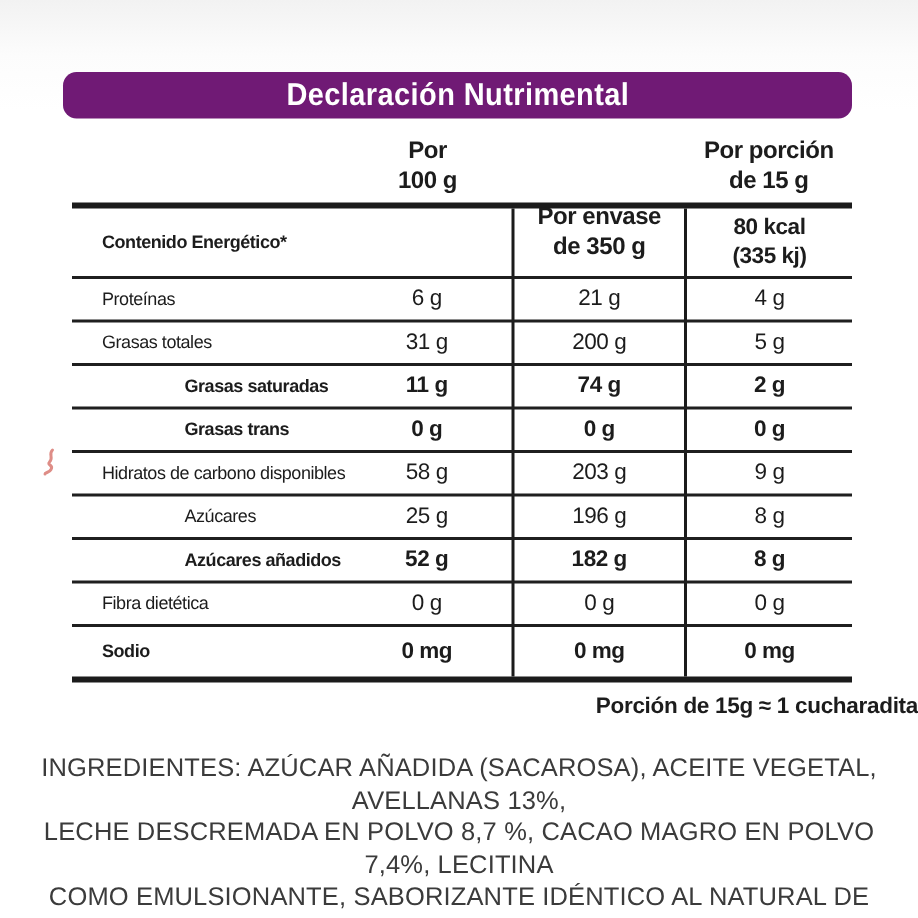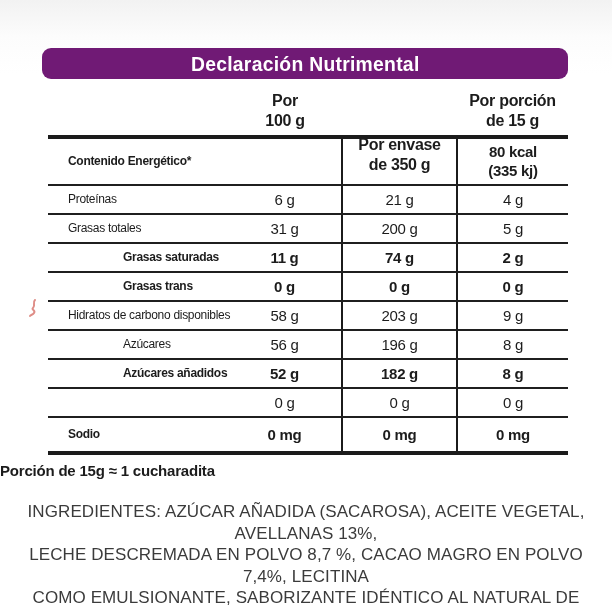--- a/index.html
+++ b/index.html
@@ -55,21 +55,21 @@
     text-align:center;font-size:15px;line-height:19px;white-space:pre-line;
     letter-spacing:-.3px;
   }
   .val.p1{left:180px;width:113px;}
   .val.p2{left:296px;width:111px;}
   .val.p3{left:411px;width:108px;}
   .row.b .lbl,.row.b .val{font-weight:700;}
 
   
   .serving-note{
-    position:absolute;left:0;top:462px;width:612px;text-align:left;
+    position:absolute;left:0;top:462px;width:612px;text-align:right;
     font-size:15px;font-weight:700;letter-spacing:-.2px;
   }
   .ingredients{
     position:absolute;left:26px;top:501px;width:560px;text-align:center;
     font-size:17px;line-height:21.5px;color:#3b3b3b;white-space:pre-line;
     letter-spacing:.1px;
   }
 
   
   .ink-mark{position:absolute;left:27px;top:298px;opacity:.75;}
@@ -140,33 +140,34 @@
 
       <div class="row">
         <span class="lbl">Hidratos de carbono disponibles</span>
         <span class="val p1">58 g</span>
         <span class="val p2">203 g</span>
         <span class="val p3">9 g</span>
       </div>
 
       <div class="row indent">
         <span class="lbl">Azúcares</span>
-        <span class="val p1">56 g</span>
+        <span class="val p1">25 g</span>
         <span class="val p2">196 g</span>
         <span class="val p3">8 g</span>
       </div>
 
       <div class="row indent b">
         <span class="lbl">Azúcares añadidos</span>
         <span class="val p1">52 g</span>
         <span class="val p2">182 g</span>
         <span class="val p3">8 g</span>
       </div>
 
       <div class="row">
+        <span class="lbl">Fibra dietética</span>
         <span class="val p1">0 g</span>
         <span class="val p2">0 g</span>
         <span class="val p3">0 g</span>
       </div>
 
       <div class="row last b">
         <span class="lbl">Sodio</span>
         <span class="val p1">0 mg</span>
         <span class="val p2">0 mg</span>
         <span class="val p3">0 mg</span>

